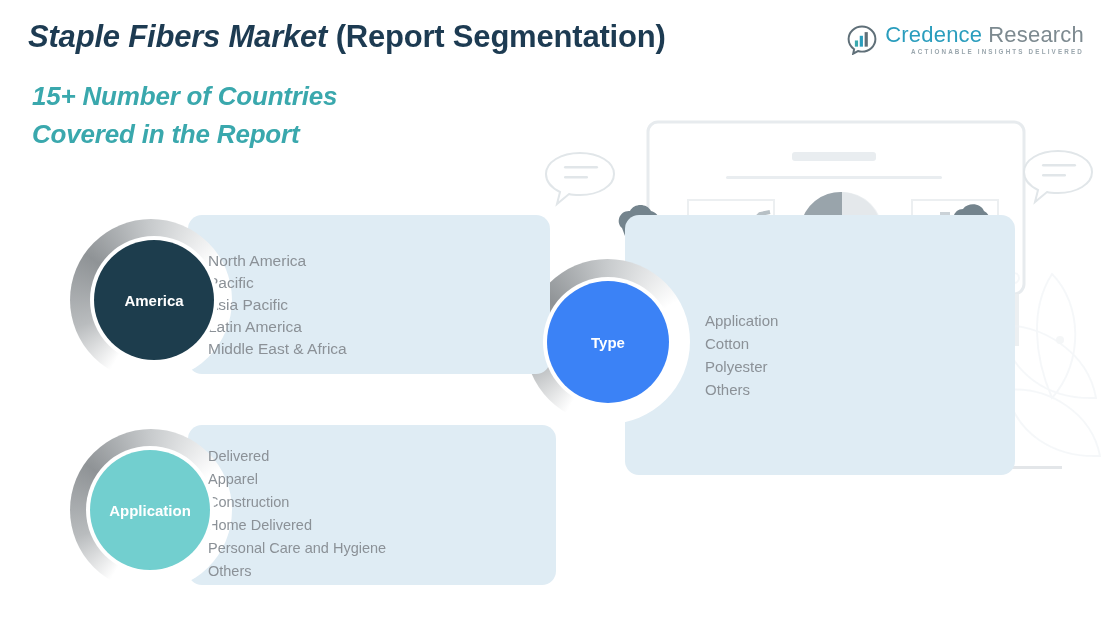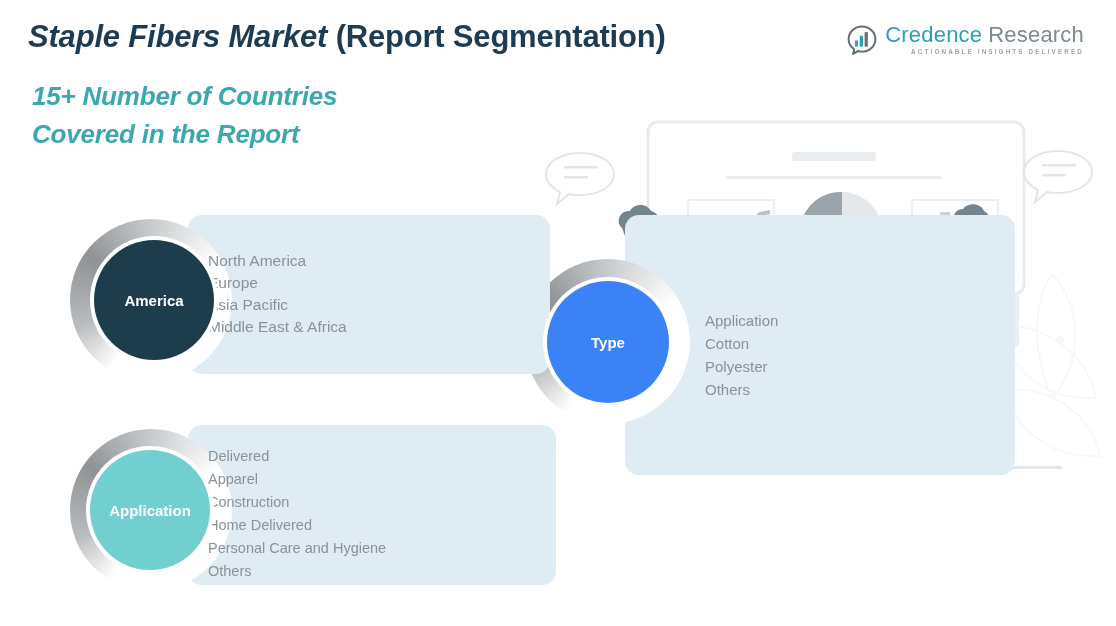--- a/index.html
+++ b/index.html
@@ -292,22 +292,23 @@
 </div>
 
 <div class="segment" id="seg-regional" style="left:70px; top:215px;">
   <div class="seg-card"></div>
   <div class="seg-ring"></div>
   <div class="seg-circle">
     <span>America</span>
   </div>
   <div class="seg-list">
     <div class="seg-item">North America</div>
-    <div class="seg-item">Europe</div>
+    <div class="seg-item">Pacific</div>
     <div class="seg-item">Asia Pacific</div>
+    <div class="seg-item">Latin America</div>
     <div class="seg-item">Middle East &amp; Africa</div>
   </div>
 </div>
 
 <div class="segment" id="seg-application" style="left:70px; top:425px;">
   <div class="seg-card"></div>
   <div class="seg-ring"></div>
   <div class="seg-circle">
     <span>Application</span>
   </div>

